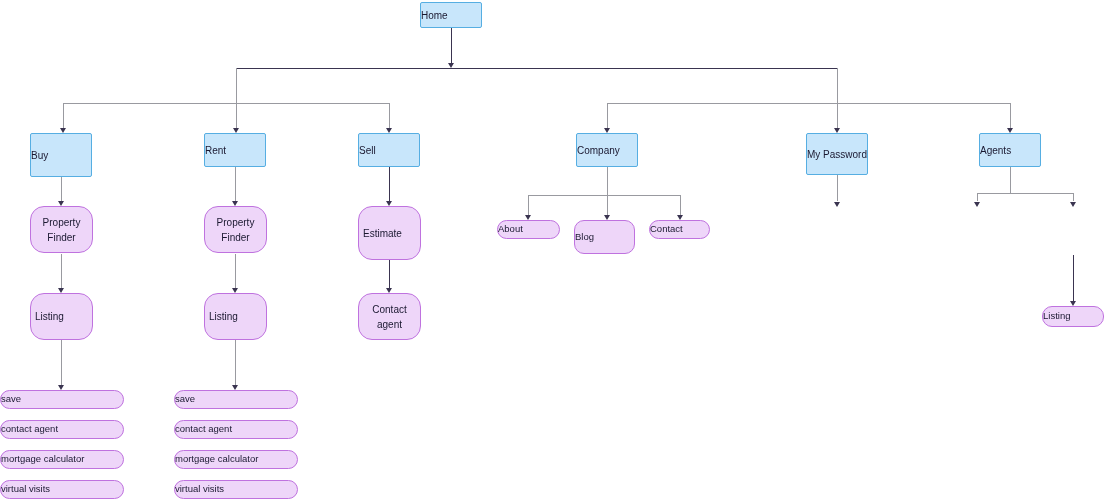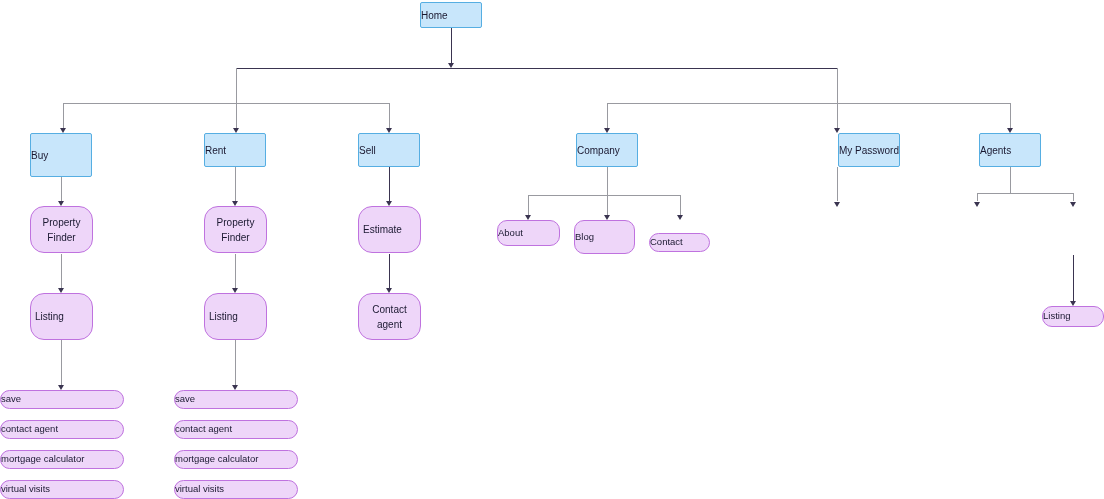--- a/index.html
+++ b/index.html
@@ -107,43 +107,43 @@
   </div>
   <div class="node blue" style="left:204px;top:133px;width:62px;height:34px">
     <span>Rent</span>
   </div>
   <div class="node blue" style="left:358px;top:133px;width:62px;height:34px">
     <span>Sell</span>
   </div>
   <div class="node blue" style="left:576px;top:133px;width:62px;height:34px">
     <span>Company</span>
   </div>
-  <div class="node blue" style="left:838px;top:133px;width:62px;height:34px">
+  <div class="node blue" style="left:806px;top:133px;width:62px;height:42px">
     <span>My Password</span>
   </div>
   <div class="node blue" style="left:979px;top:133px;width:62px;height:34px">
     <span>Agents</span>
   </div>
 
   <div class="node round" style="left:30px;top:206px;width:63px;height:47px">
     <span>Property Finder</span>
   </div>
   <div class="node round" style="left:204px;top:206px;width:63px;height:47px">
     <span>Property Finder</span>
   </div>
-  <div class="node round" style="left:358px;top:206px;width:63px;height:47px">
+  <div class="node round" style="left:358px;top:206px;width:63px;height:54px">
     <span>Estimate</span>
   </div>
-  <div class="node pill" style="left:497px;top:220px;width:63px;height:26px">
+  <div class="node pill" style="left:497px;top:220px;width:63px;height:19px">
     <span>About</span>
   </div>
   <div class="node pill" style="left:574px;top:220px;width:61px;height:34px">
     <span>Blog</span>
   </div>
-  <div class="node pill" style="left:649px;top:233px;width:61px;height:19px">
+  <div class="node pill" style="left:649px;top:220px;width:61px;height:19px">
     <span>Contact</span>
   </div>
 
   <div class="node round" style="left:30px;top:293px;width:63px;height:47px">
     <span>Listing</span>
   </div>
   <div class="node round" style="left:204px;top:293px;width:63px;height:47px">
     <span>Listing</span>
   </div>
   <div class="node round" style="left:358px;top:293px;width:63px;height:47px">

